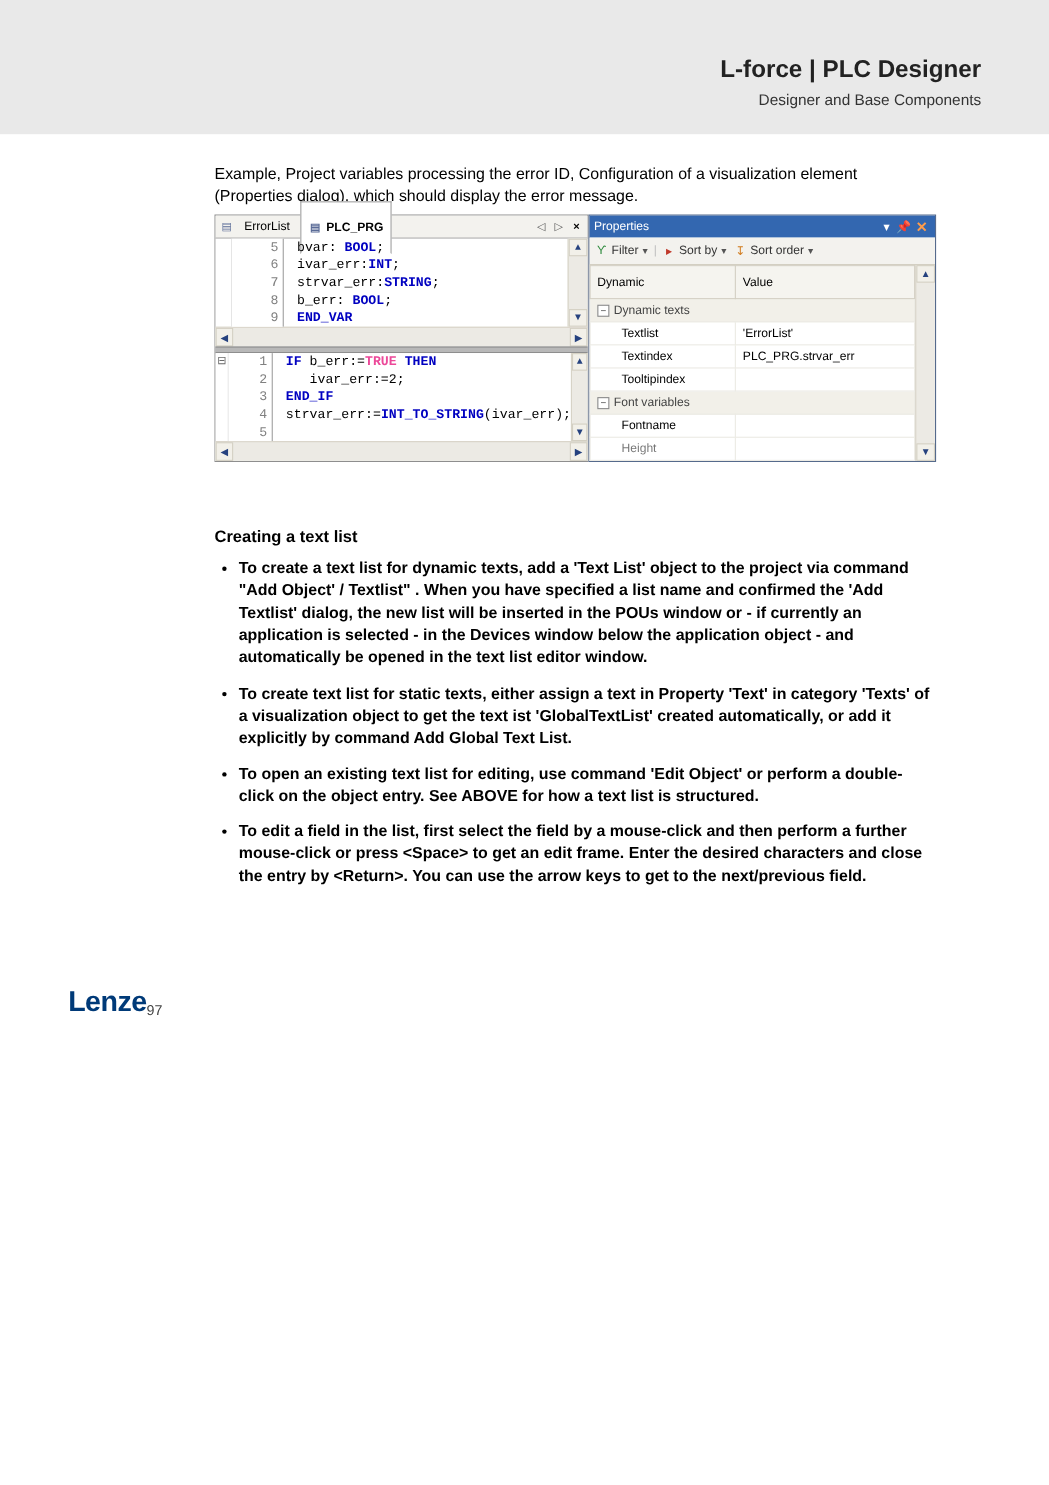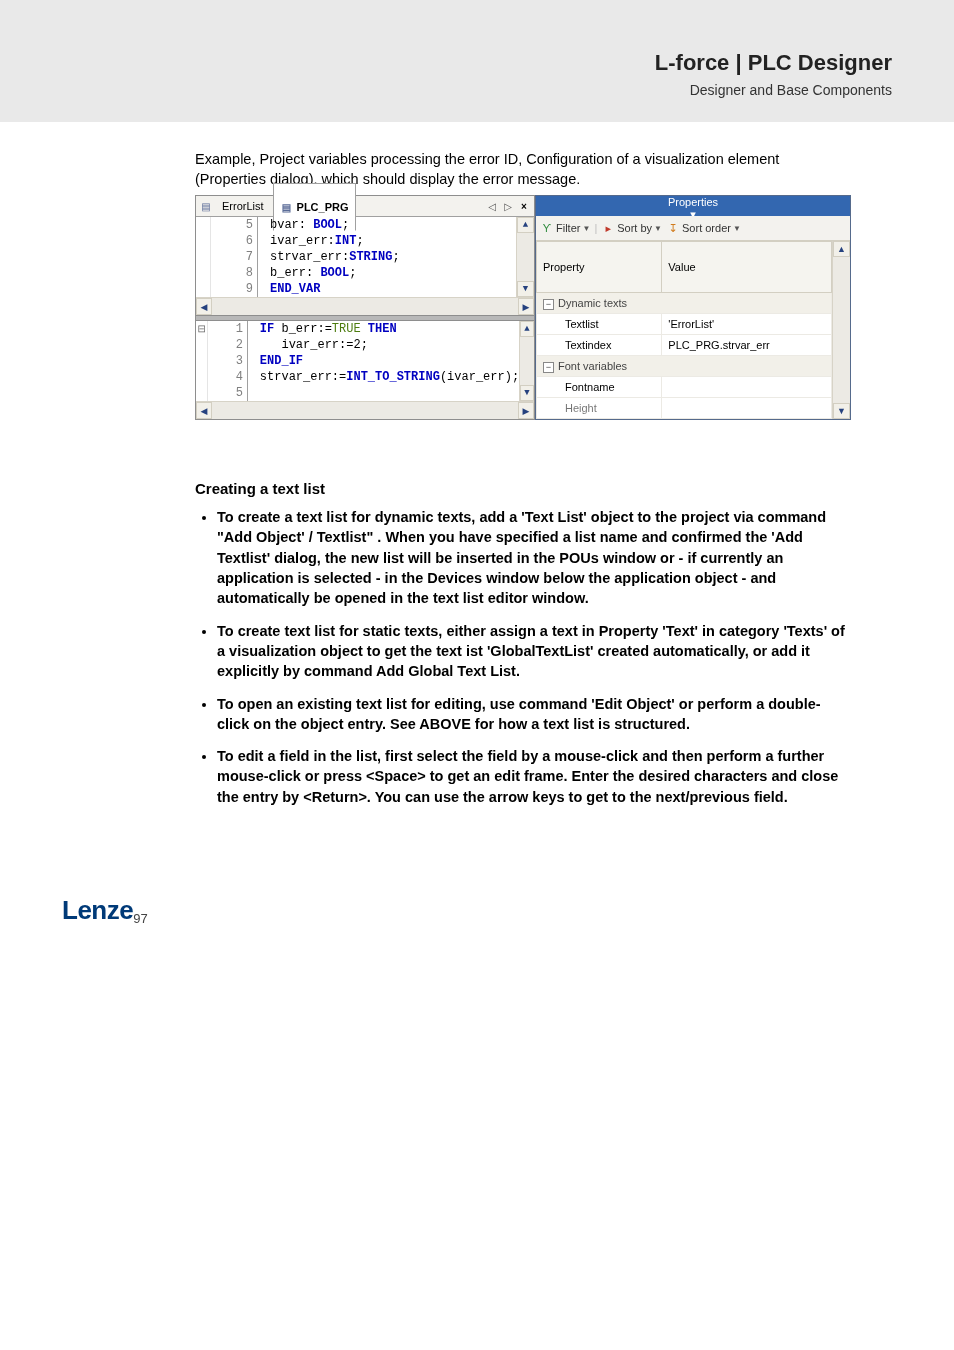--- a/index.html
+++ b/index.html
@@ -130,21 +130,21 @@
     font-family: Tahoma, sans-serif;
     font-size: 10px;
   }
   .code-lines {
     flex: 1;
     padding-left: 12px;
     white-space: pre;
   }
   .code-lines .kw   { color: #0000c0; font-weight: bold; }
   .code-lines .type { color: #0000c0; font-weight: bold; }
-  .code-lines .lit  { color: #4d7c0f; font-weight: normal; }
+  .code-lines .lit  { color: #ec4899; font-weight: bold; }
 
   .vscroll {
     width: 17px;
     background: #eceae4;
     border-left: 1px solid #d7d3c7;
     display: flex; flex-direction: column;
     align-items: center;
   }
   .vscroll .up, .vscroll .dn {
     height: 16px; width:100%;
@@ -175,21 +175,20 @@
     border: 1px solid #556a8c;
     box-sizing: border-box;
   }
   .props-title {
     height: 20px;
     background: #3367b0;
     color: #fff;
     display: flex; align-items: center;
     padding: 0 4px;
     font-size: 11px;
-    flex-direction: column;
   }
   .props-title .ttxt { flex: 1; }
   .props-title .wbtn {
     width: 16px; text-align: center; color:#fff; font-size:11px;
   }
   .props-title .wbtn.pin { color:#e9e9ff;}
   .props-title .wbtn.x { color:#ff9c4a; font-weight:bold; font-size:13px;}
   .props-tools {
     height: 20px;
     display: flex; align-items: center;
@@ -414,33 +413,37 @@
         <span class="tbtn">
           <span class="ico orange">↧</span>
           <span>Sort order</span>
           <span class="dd">▼</span>
         </span>
       </div>
       <div class="props-grid">
         <table class="props-table">
           <tbody>
                 <tr>
-            <th>Property</th>
+            <th>Dynamic</th>
             <th>Value</th>
           </tr>
           <tr class="grp">
             <td colspan="2"><span class="pm">−</span><span>Dynamic texts</span></td>
           </tr>
           <tr>
             <td class="indent">Textlist</td>
             <td>'ErrorList'</td>
           </tr>
           <tr>
             <td class="indent">Textindex</td>
             <td>PLC_PRG.strvar_err</td>
+          </tr>
+          <tr>
+            <td class="indent">Tooltipindex</td>
+            <td></td>
           </tr>
           <tr class="grp">
             <td colspan="2"><span class="pm">−</span><span>Font variables</span></td>
           </tr>
           <tr>
             <td class="indent">Fontname</td>
             <td></td>
           </tr>
           <tr style="opacity:.55">
             <td class="indent">Height</td>

